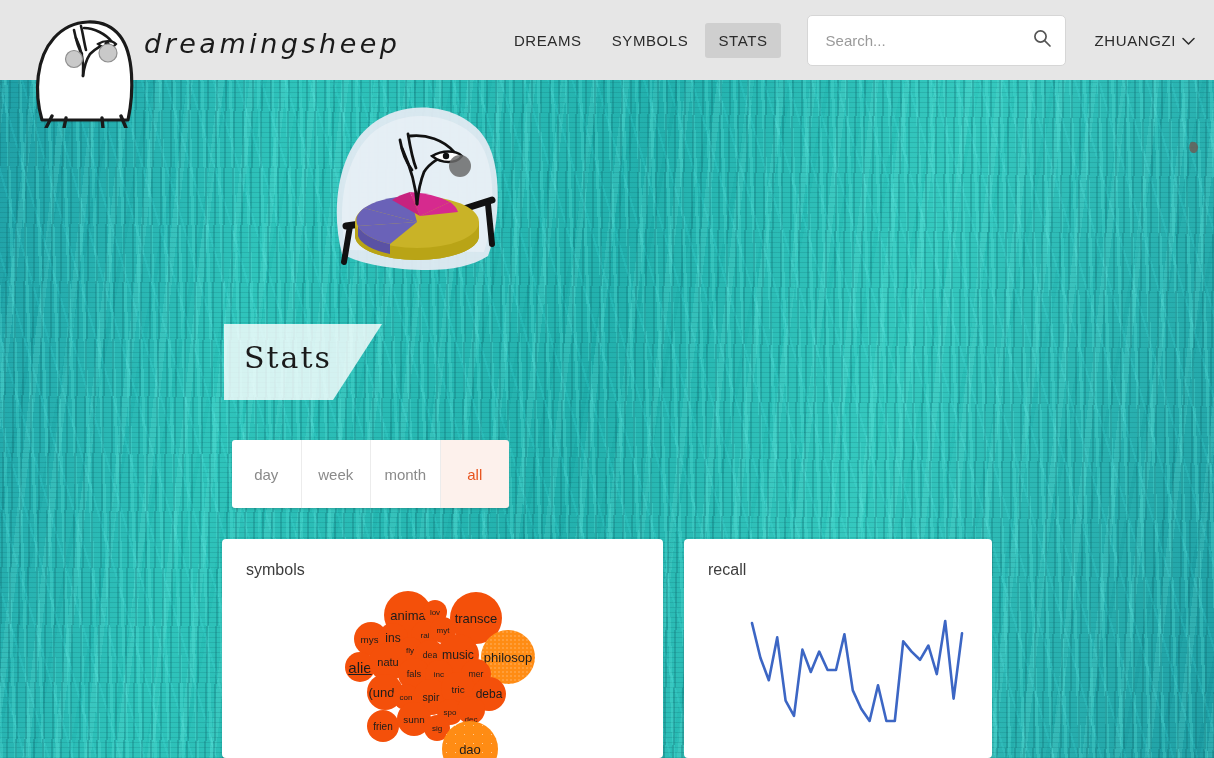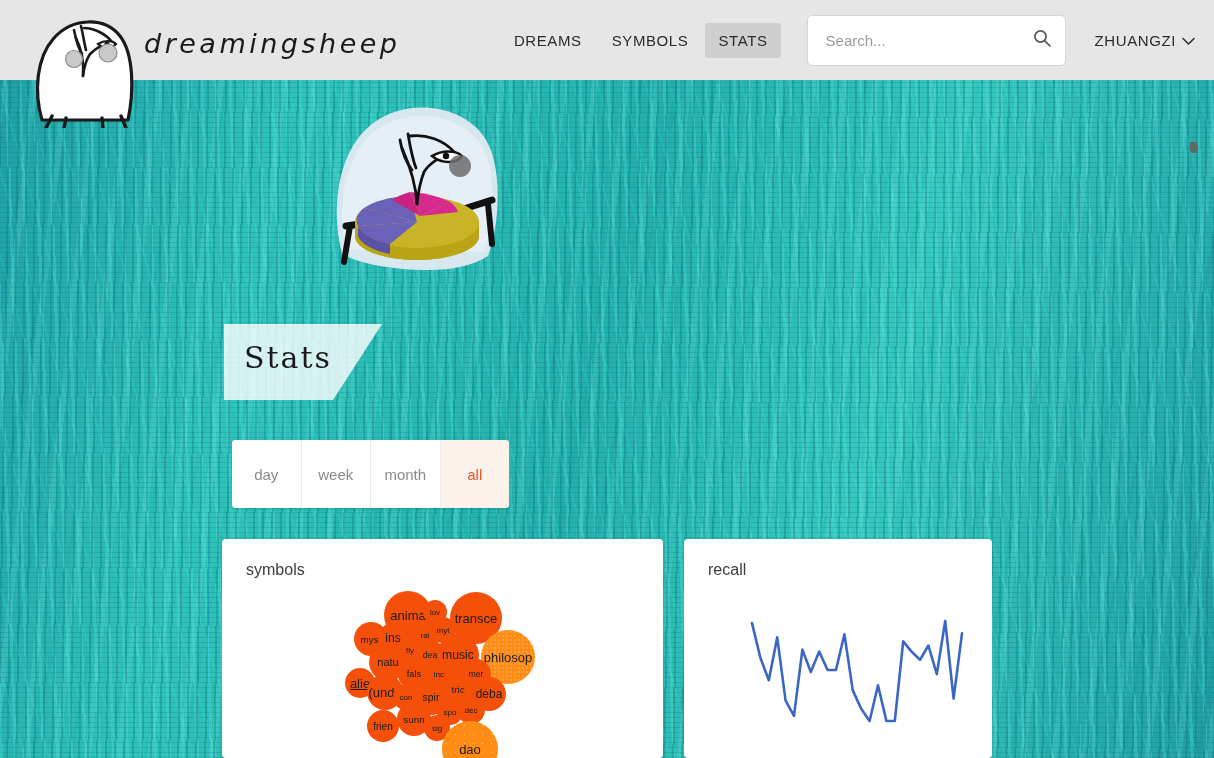--- a/index.html
+++ b/index.html
@@ -267,21 +267,21 @@
       </div>
       <div class="bubble" style="left: 193px; top: 101px; width: 30px; height: 30px; font-size: 8.7px;">
         <span>dea</span>
       </div>
       <div class="bubble" style="left: 215px; top: 95px; width: 42px; height: 42px; font-size: 12.18px;">
         <span>music</span>
       </div>
       <div class="bubble light tex-fine" style="left: 259px; top: 91px; width: 54px; height: 54px; font-size: 13px;">
         <span>philosop</span>
       </div>
-      <div class="bubble" style="left: 123px; top: 129px; width: 30px; height: 30px; font-size: 13px; text-decoration: underline;">
+      <div class="bubble" style="left: 123px; top: 113px; width: 30px; height: 30px; font-size: 15px; text-decoration: underline;">
         <span>alie</span>
       </div>
       <div class="bubble" style="left: 147px; top: 104px; width: 38px; height: 38px; font-size: 11.02px;">
         <span>natu</span>
       </div>
       <div class="bubble" style="left: 176px; top: 119px; width: 32px; height: 32px; font-size: 9.28px;">
         <span>fals</span>
       </div>
       <div class="bubble" style="left: 203px; top: 121px; width: 28px; height: 28px; font-size: 8.12px;">
         <span>inc</span>
@@ -300,21 +300,21 @@
       </div>
       <div class="bubble" style="left: 219px; top: 133px; width: 34px; height: 34px; font-size: 9.86px;">
         <span>tric</span>
       </div>
       <div class="bubble" style="left: 250px; top: 138px; width: 34px; height: 34px; font-size: 12px;">
         <span>deba</span>
       </div>
       <div class="bubble" style="left: 215px; top: 160px; width: 26px; height: 26px; font-size: 8px;">
         <span>spo</span>
       </div>
-      <div class="bubble" style="left: 235px; top: 157px; width: 28px; height: 28px; font-size: 8.12px;">
+      <div class="bubble" style="left: 235px; top: 157px; width: 28px; height: 28px; font-size: 8.12px; align-items: flex-end;">
         <span>dec</span>
       </div>
       <div class="bubble" style="left: 145px; top: 171px; width: 32px; height: 32px; font-size: 10px;">
         <span>frien</span>
       </div>
       <div class="bubble" style="left: 175px; top: 163px; width: 34px; height: 34px; font-size: 9.86px;">
         <span>sunn</span>
       </div>
       <div class="bubble" style="left: 202px; top: 176px; width: 26px; height: 26px; font-size: 8px;">
         <span>sig</span>

